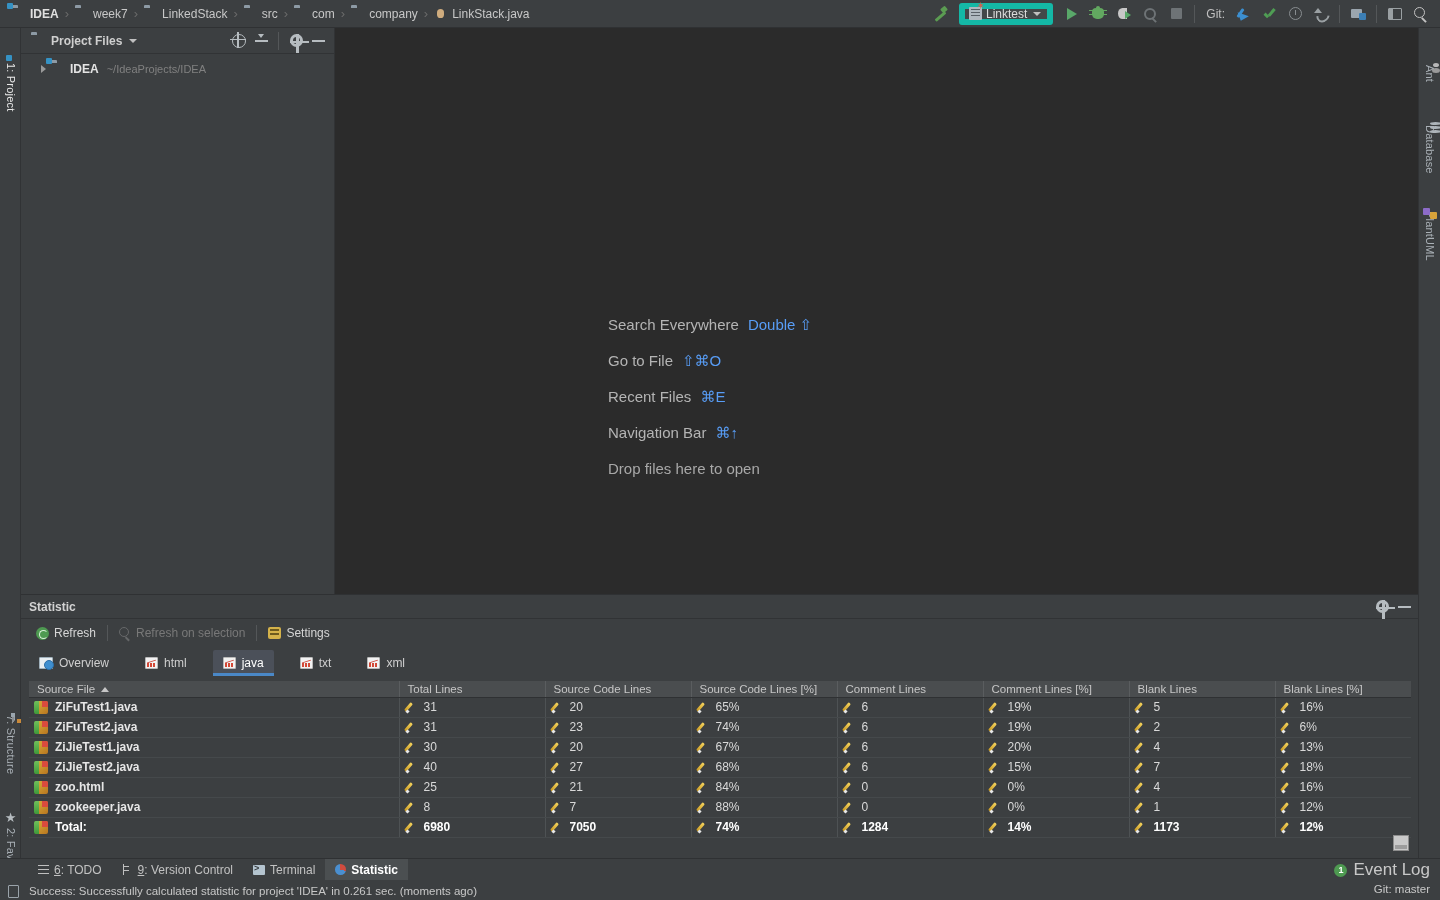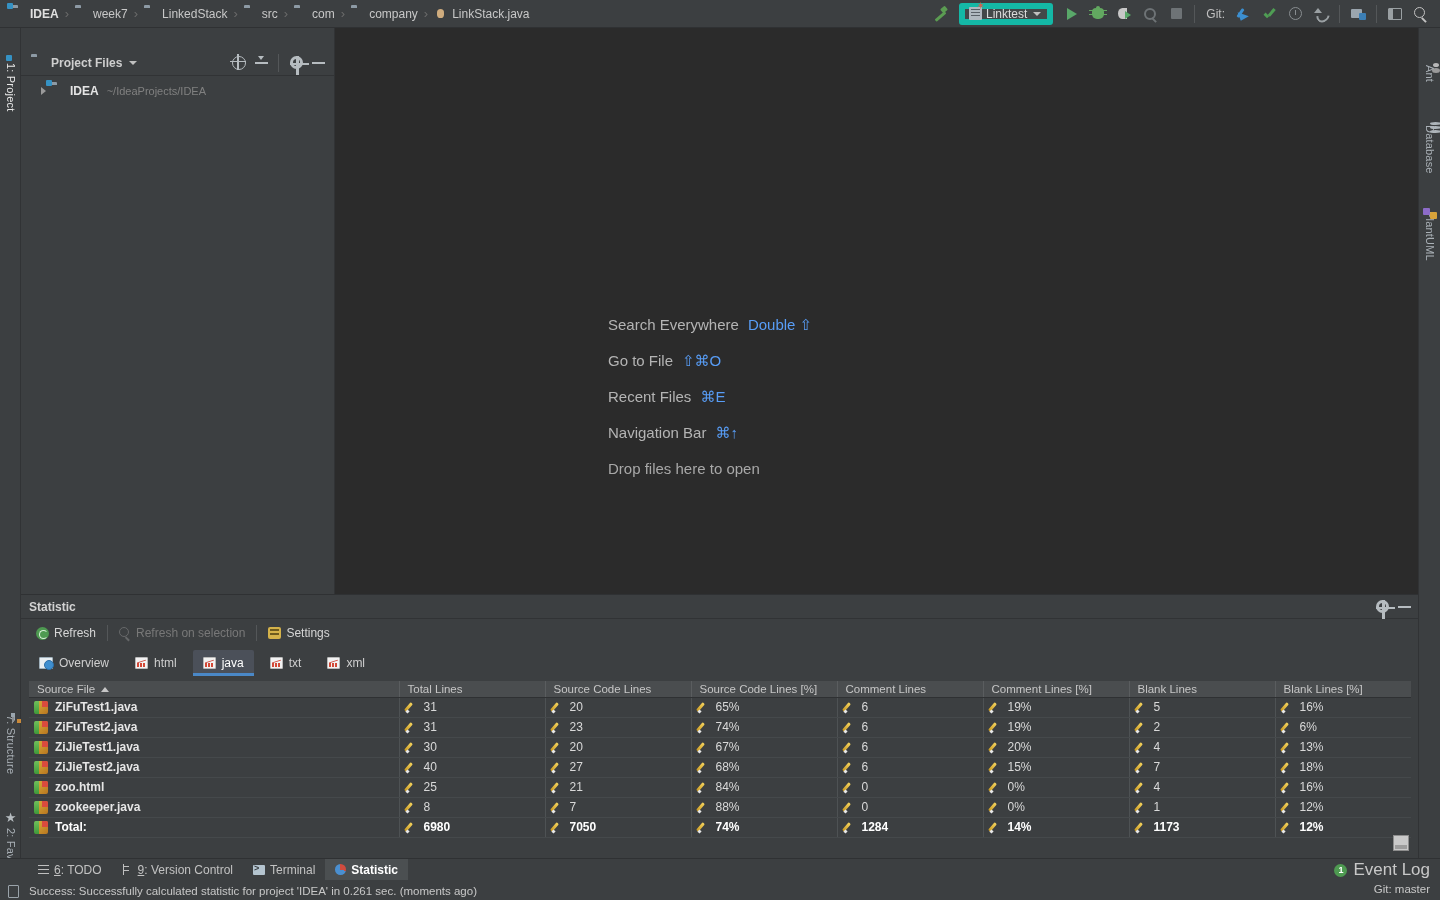--- a/index.html
+++ b/index.html
@@ -79,21 +79,20 @@
   .rightstrip .vtab.plantuml { top:176px; height:82px; }
 
   
   .projpanel {
     position:absolute; left:21px; top:28px; width:314px; height:566px;
     background:#3c3f41; border-right:1px solid #313335;
   }
   .projhead {
     height:26px; display:flex; align-items:center; padding:0 6px 0 10px;
     border-bottom:1px solid #313335;
-    margin-top:22px;
   }
   .projhead .title { margin-left:6px; font-size:12px; color:#cfcfcf; font-weight:bold; }
   .projhead .hbtns { margin-left:auto; display:flex; align-items:center; gap:2px; }
   .hbtn { width:20px;height:20px; display:flex;align-items:center;justify-content:center;border-radius:3px;cursor:pointer;}
 
   .treerow { display:flex; align-items:center; height:20px; padding-left:20px; margin-top:5px; cursor:pointer; }
   .arrow-r { width:0;height:0;border-top:4px solid transparent;border-bottom:4px solid transparent;border-left:5px solid #9a9a9a; margin-right:5px;}
   .treerow .name { font-weight:bold; color:#e4e4e4; margin-left:5px; font-size:12px;}
   .treerow .path { color:#808080; margin-left:8px; font-size:11px; }
 
@@ -119,21 +118,21 @@
   }
   .stat-title .st-lbl { font-size:12px; color:#d3d3d3; font-weight:bold; }
   .stat-title .st-btns { margin-left:auto; display:flex; align-items:center; gap:2px; }
 
   .stat-toolbar { height:28px; display:flex; align-items:center; padding-left:8px; gap:0; }
   .tbitem { display:flex; align-items:center; height:22px; padding:0 7px; border-radius:3px; cursor:pointer; font-size:12px; color:#d6d6d6;}
   .tbitem.disabled { color:#787878; cursor:default; }
   .tbitem .lbl { margin-left:5px; }
   .tb-sep { width:1px; height:16px; background:#545759; margin:0 4px; }
 
-  .stat-tabs { height:28px; display:flex; align-items:flex-end; padding-left:8px; gap:6px; }
+  .stat-tabs { height:28px; display:flex; align-items:flex-end; padding-left:8px; gap:16px; }
   .stab { display:flex; align-items:center; height:25px; padding:0 10px; cursor:pointer; font-size:12px; color:#cfcfcf; position:relative; border-radius:2px 2px 0 0;}
   .stab .lbl { margin-left:6px; }
   .stab.active { background:#4b5059; color:#ffffff; }
   .stab.active:after { content:""; position:absolute; left:0; right:0; bottom:-1px; height:3px; background:#4a88c7; }
 
   .chart-ico { width:13px; height:12px; background:#f2f2f2; border:1px solid #b9b9b9; border-radius:1px; position:relative; overflow:hidden;}
   .chart-ico:before{content:"";position:absolute;left:1px;bottom:1px;width:2px;height:4px;background:#d34836;box-shadow:3px 0 0 #d34836, 6px 0 0 #d34836;}
   .chart-ico:after{content:"";position:absolute;left:1px;bottom:6px;width:9px;height:1px;background:#cb4437;transform:rotate(-18deg);}
 
   .ov-ico { width:14px; height:12px; background:#e8eef2; border:1px solid #9fb0bb; border-radius:1px; position:relative;}

